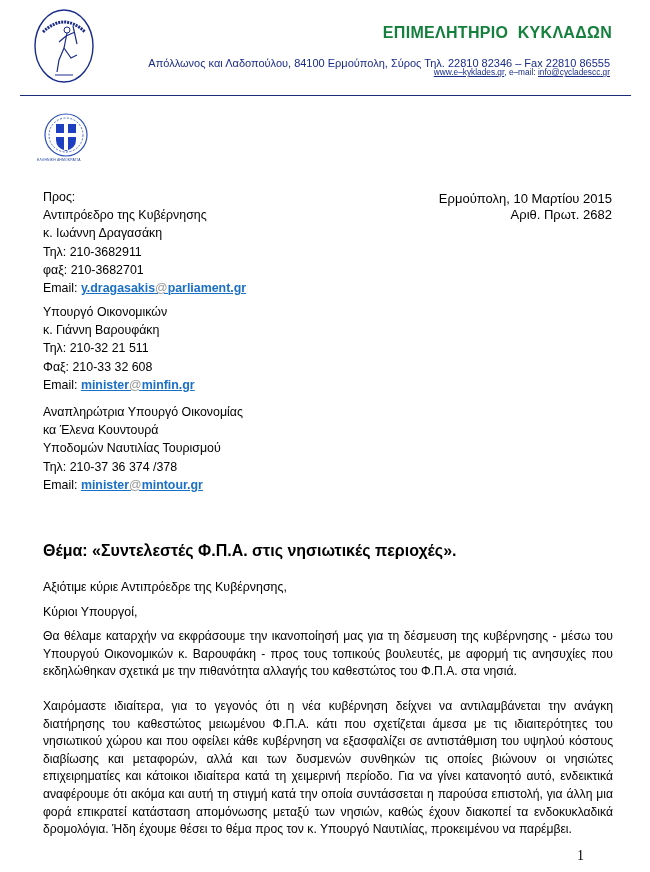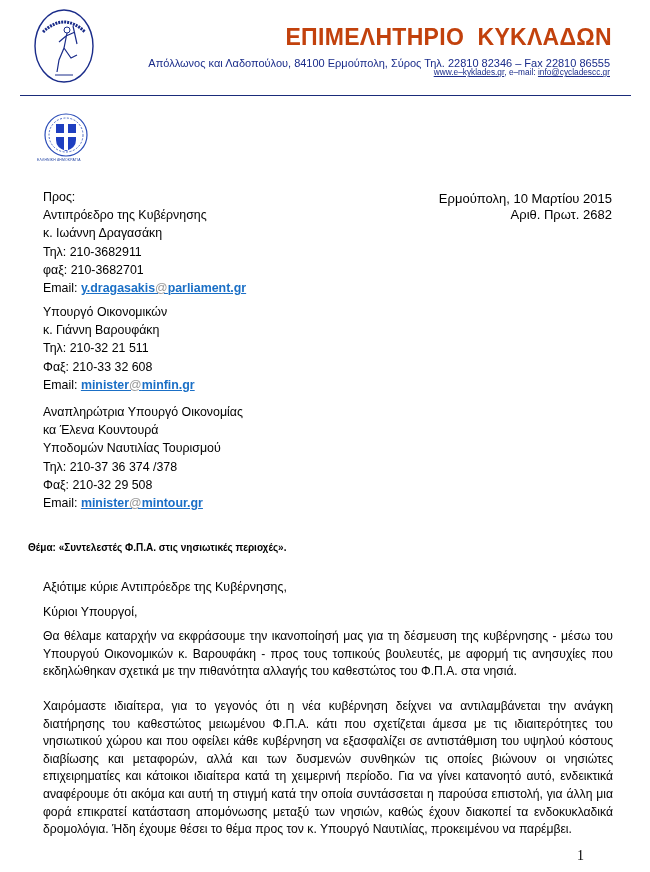--- a/index.html
+++ b/index.html
@@ -2,38 +2,38 @@
 <html><head>
 <meta charset="utf-8">
 <style>
   html, body { margin:0; padding:0; background:#ffffff; }
   body { width:650px; height:872px; position:relative; overflow:hidden;
          font-family:"Liberation Sans", sans-serif; color:#000; }
   .abs { position:absolute; }
 
   
   .logo { left:33px; top:8px; width:62px; height:76px; }
-  .org-title { right:38px; top:24px; font-size:23px; font-weight:bold; color:#c2410c;
+  .org-title { right:38px; top:24px; font-size:16px; font-weight:bold; color:#15803d;
                letter-spacing:0.3px; white-space:pre; }
   .org-addr { right:40px; top:57px; font-size:11px; color:#1a2c8a; text-align:right; }
   .org-web { right:40px; top:67px; font-size:8.3px; color:#1a2c8a; text-align:right; }
   .org-web a { color:#1a2c8a; text-decoration:underline; }
   .rule { left:20px; top:95px; width:611px; height:0; border-top:1.5px solid #1a2c7a; }
 
   .emblem { left:43px; top:112px; width:46px; height:50px; }
   .emblem-caption { left:37px; top:158px; font-size:3.4px; color:#1a3ca0; letter-spacing:0.2px; white-space:nowrap; }
 
   .date-block { right:38px; top:159px; text-align:right; font-size:13px; line-height:16px;margin-top:32px; }
 
   .block { left:43px; font-size:12.4px; line-height:18.2px; }
   .block .b { font-weight:normal; }
   .block a { color:#1a6fc6; font-weight:bold; text-decoration:underline; }
   .block .at { color:#9a9a9a; font-weight:normal; text-decoration:underline; text-decoration-color:#1a6fc6; }
 
-  .subject { left:28px; top:542px; font-size:10px; font-weight:bold; }
+  .subject { left:43px; top:542px; font-size:16px; font-weight:bold; }
   .greet { left:43px; font-size:12.4px; }
 
   .para { left:43px; width:570px; font-size:12.15px; line-height:17.6px; text-align:justify; }
   .page-num { left:577px; top:848px; font-family:"Liberation Serif", serif; font-size:14px; }
 </style>
 </head>
 <body>
 
 <svg class="abs logo" viewBox="0 0 62 76">
   <ellipse cx="31" cy="38" rx="29" ry="36" fill="#fff" stroke="#1a2c8a" stroke-width="1.4"></ellipse>
@@ -78,21 +78,20 @@
   <div>Τηλ: 210-32 21 511</div>
   <div>Φαξ: 210-33 32 608</div>
   <div><span>Email: </span><a><span>minister</span><span class="at">@</span><span>minfin.gr</span></a></div>
 </div>
 
 <div class="abs block" style="top:403px;">
   <div class="b">Αναπληρώτρια Υπουργό Οικονομίας</div>
   <div class="b">κα Έλενα Κουντουρά</div>
   <div class="b">Υποδομών Ναυτιλίας Τουρισμού</div>
   <div>Τηλ: 210-37 36 374 /378</div>
-  <div>Φαξ: 210-32 29 508</div>
   <div><span>Email: </span><a><span>minister</span><span class="at">@</span><span>mintour.gr</span></a></div>
 </div>
 
 <div class="abs subject">Θέμα: «Συντελεστές Φ.Π.Α. στις νησιωτικές περιοχές».</div>
 
 <div class="abs greet" style="top:580px;">Αξιότιμε κύριε Αντιπρόεδρε της Κυβέρνησης,</div>
 <div class="abs greet" style="top:605px;">Κύριοι Υπουργοί,</div>
 
 <div class="abs para" style="top:628px;">Θα θέλαμε καταρχήν να εκφράσουμε την ικανοποίησή μας για τη δέσμευση της κυβέρνησης  - μέσω του Υπουργού Οικονομικών κ. Βαρουφάκη - προς τους τοπικούς βουλευτές, με αφορμή τις ανησυχίες που εκδηλώθηκαν σχετικά με την πιθανότητα αλλαγής του καθεστώτος του Φ.Π.Α. στα νησιά.</div>
 <div class="abs para" style="top:698px;">Χαιρόμαστε ιδιαίτερα, για το γεγονός ότι η νέα κυβέρνηση δείχνει να αντιλαμβάνεται την ανάγκη διατήρησης του καθεστώτος μειωμένου Φ.Π.Α. κάτι που σχετίζεται άμεσα με τις ιδιαιτερότητες του νησιωτικού χώρου και που οφείλει κάθε κυβέρνηση να εξασφαλίζει σε αντιστάθμιση του υψηλού κόστους διαβίωσης και μεταφορών, αλλά και των δυσμενών συνθηκών τις οποίες βιώνουν οι νησιώτες επιχειρηματίες και κάτοικοι ιδιαίτερα κατά τη χειμερινή περίοδο. Για να γίνει κατανοητό αυτό, ενδεικτικά αναφέρουμε ότι ακόμα και αυτή τη στιγμή κατά την οποία συντάσσεται η παρούσα επιστολή, για άλλη μια φορά επικρατεί κατάσταση απομόνωσης μεταξύ των νησιών, καθώς έχουν διακοπεί τα ενδοκυκλαδικά δρομολόγια. Ήδη έχουμε θέσει το θέμα προς τον κ. Υπουργό Ναυτιλίας, προκειμένου να παρέμβει.</div>

